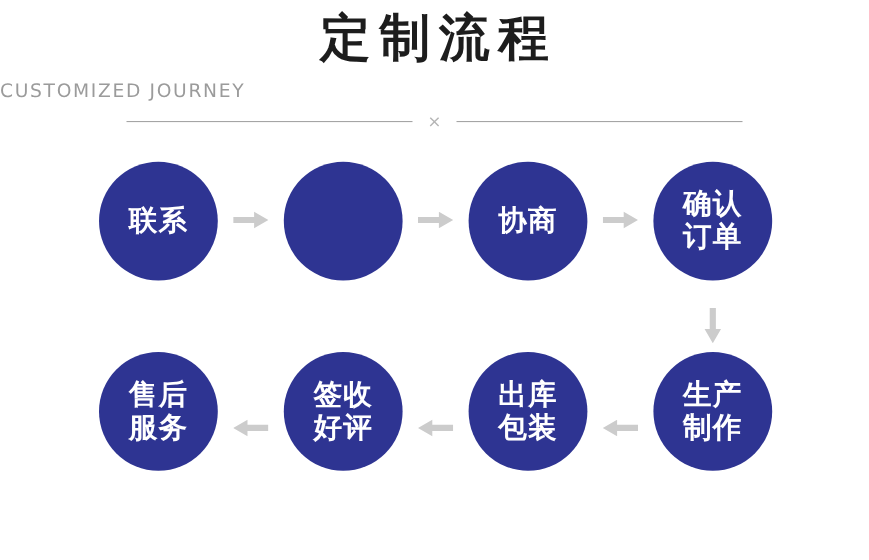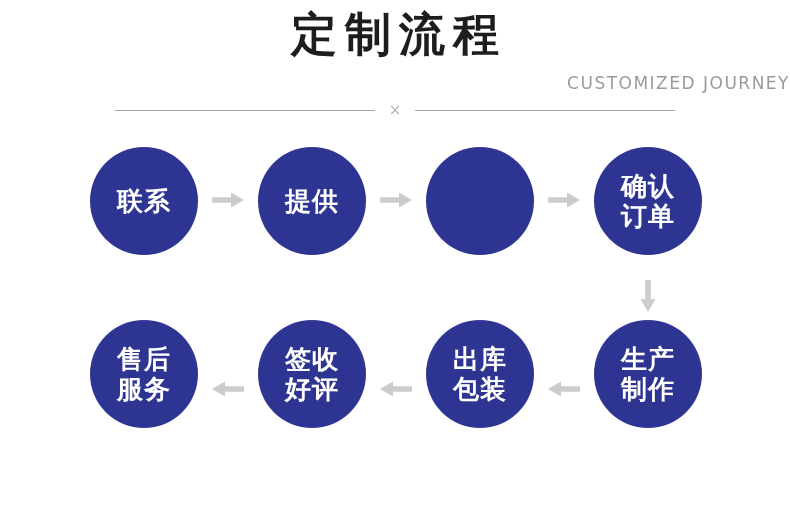--- a/index.html
+++ b/index.html
@@ -26,21 +26,21 @@
     font-weight: 900;
     letter-spacing: 8px;
     text-indent: 8px;
     color: var(--title-text, #1d1d1d);
   }
   .subtitle {
     position: absolute;
     top: 73px;
     left: 0;
     width: 100%;
-    text-align: right;
+    text-align: left;
     font-size: 17px;
     font-weight: 400;
     letter-spacing: 1.5px;
     color: var(--subtitle-text, #9b9b9b);
   }
   .divider {
     position: absolute;
     top: 101px;
     left: 115px;
     width: 560px;
@@ -113,23 +113,23 @@
   <div class="divider">
     <span class="line"></span>
     <span class="x-mark">×</span>
     <span class="line"></span>
   </div>
 
   <div class="circle row1 col1">
     <span>联系</span>
   </div>
   <div class="circle row1 col2">
-    <span>提供</span>
   </div>
   <div class="circle row1 col3">
+    <span>协商</span>
   </div>
   <div class="circle row2 col4">
     <span>生产</span>
     <span>制作</span>
   </div>
 
   <div class="circle row1 col4">
     <span>确认</span>
     <span>订单</span>
   </div>

